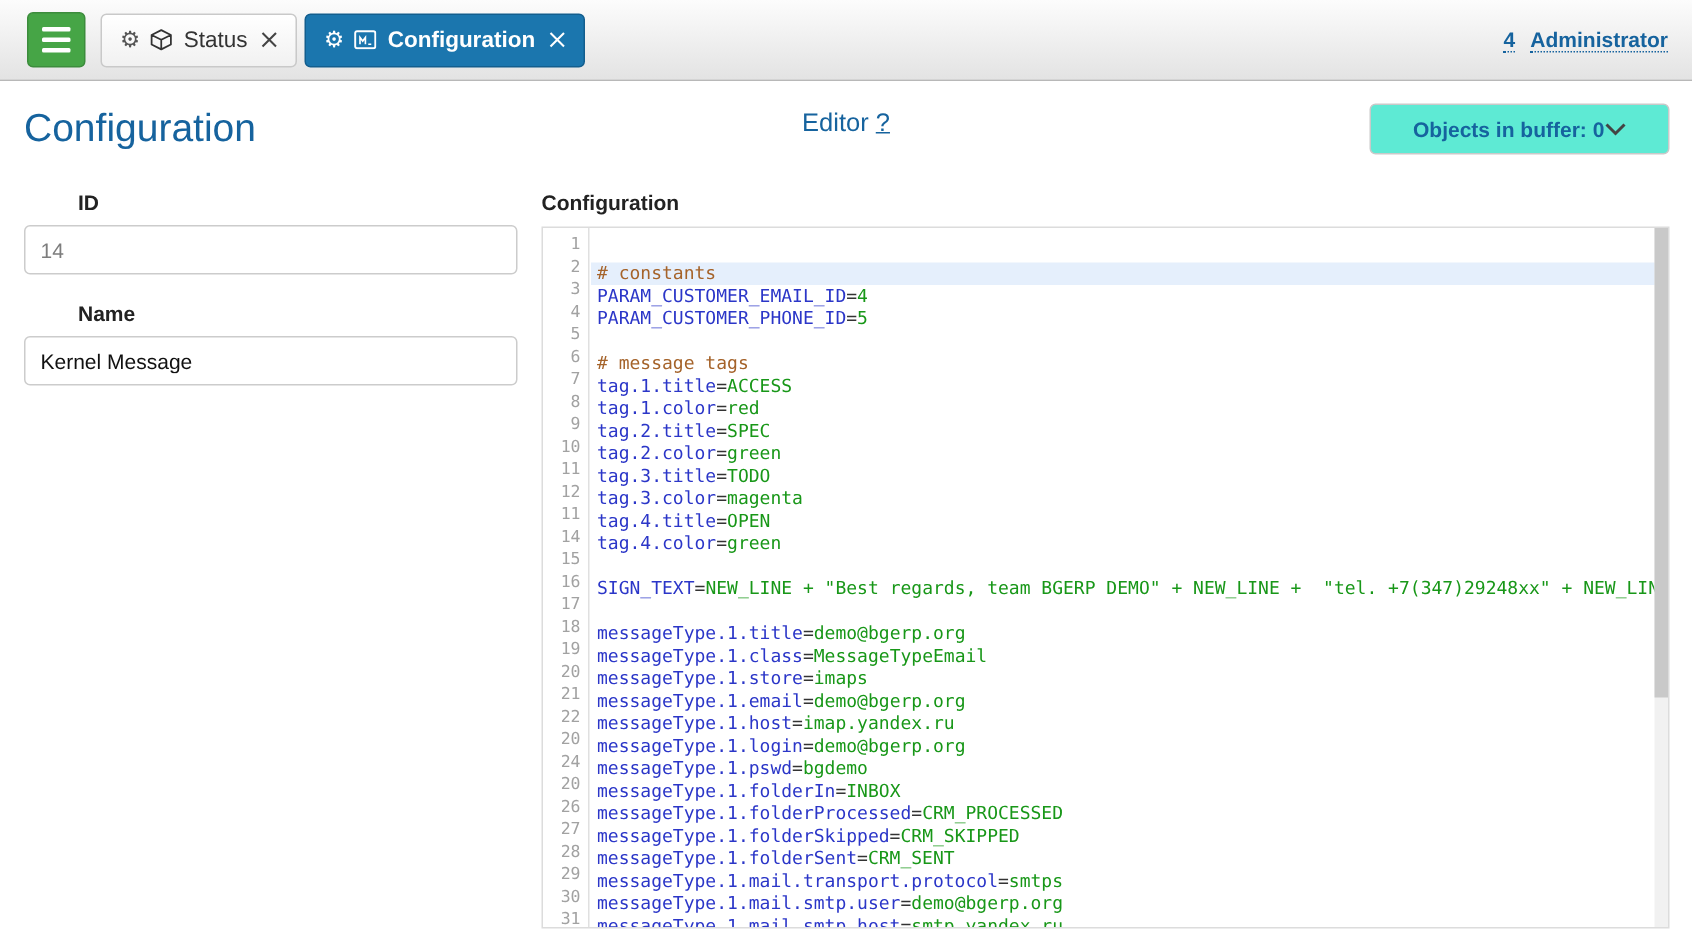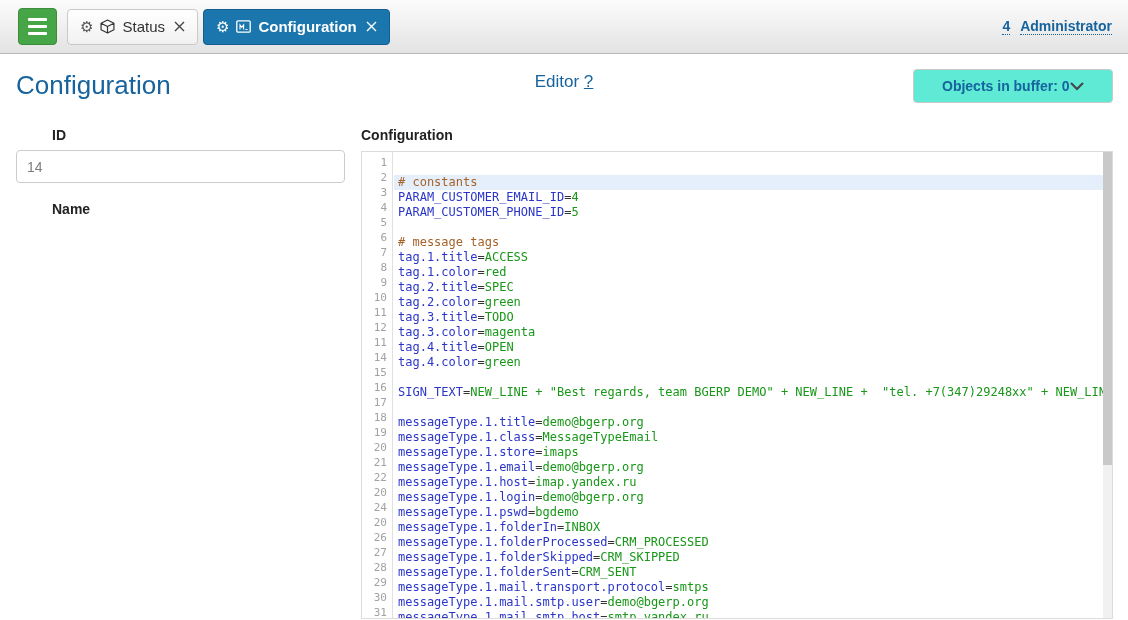--- a/index.html
+++ b/index.html
@@ -158,20 +158,21 @@
     <span class="buffer-label">Objects in buffer: 0</span>
     <svg width="14" height="9" viewBox="0 0 14 9">
       <polyline points="1,1 7,7 13,1" fill="none" stroke="#444" stroke-width="2"></polyline>
     </svg>
   </button>
 
   <section class="left-col">
     <label class="field-label">ID</label>
     <input class="muted" value="14" style="">
     <label class="field-label">Name</label>
+    <input value="Kernel Message" style="">
   </section>
 
   <section class="right-col">
     <div class="code-label">Configuration</div>
     <div class="editor">
       <div class="gutter" id="gutter">
           <div class="ln">1</div>
           <div class="ln">2</div>
           <div class="ln">3</div>
           <div class="ln">4</div>

